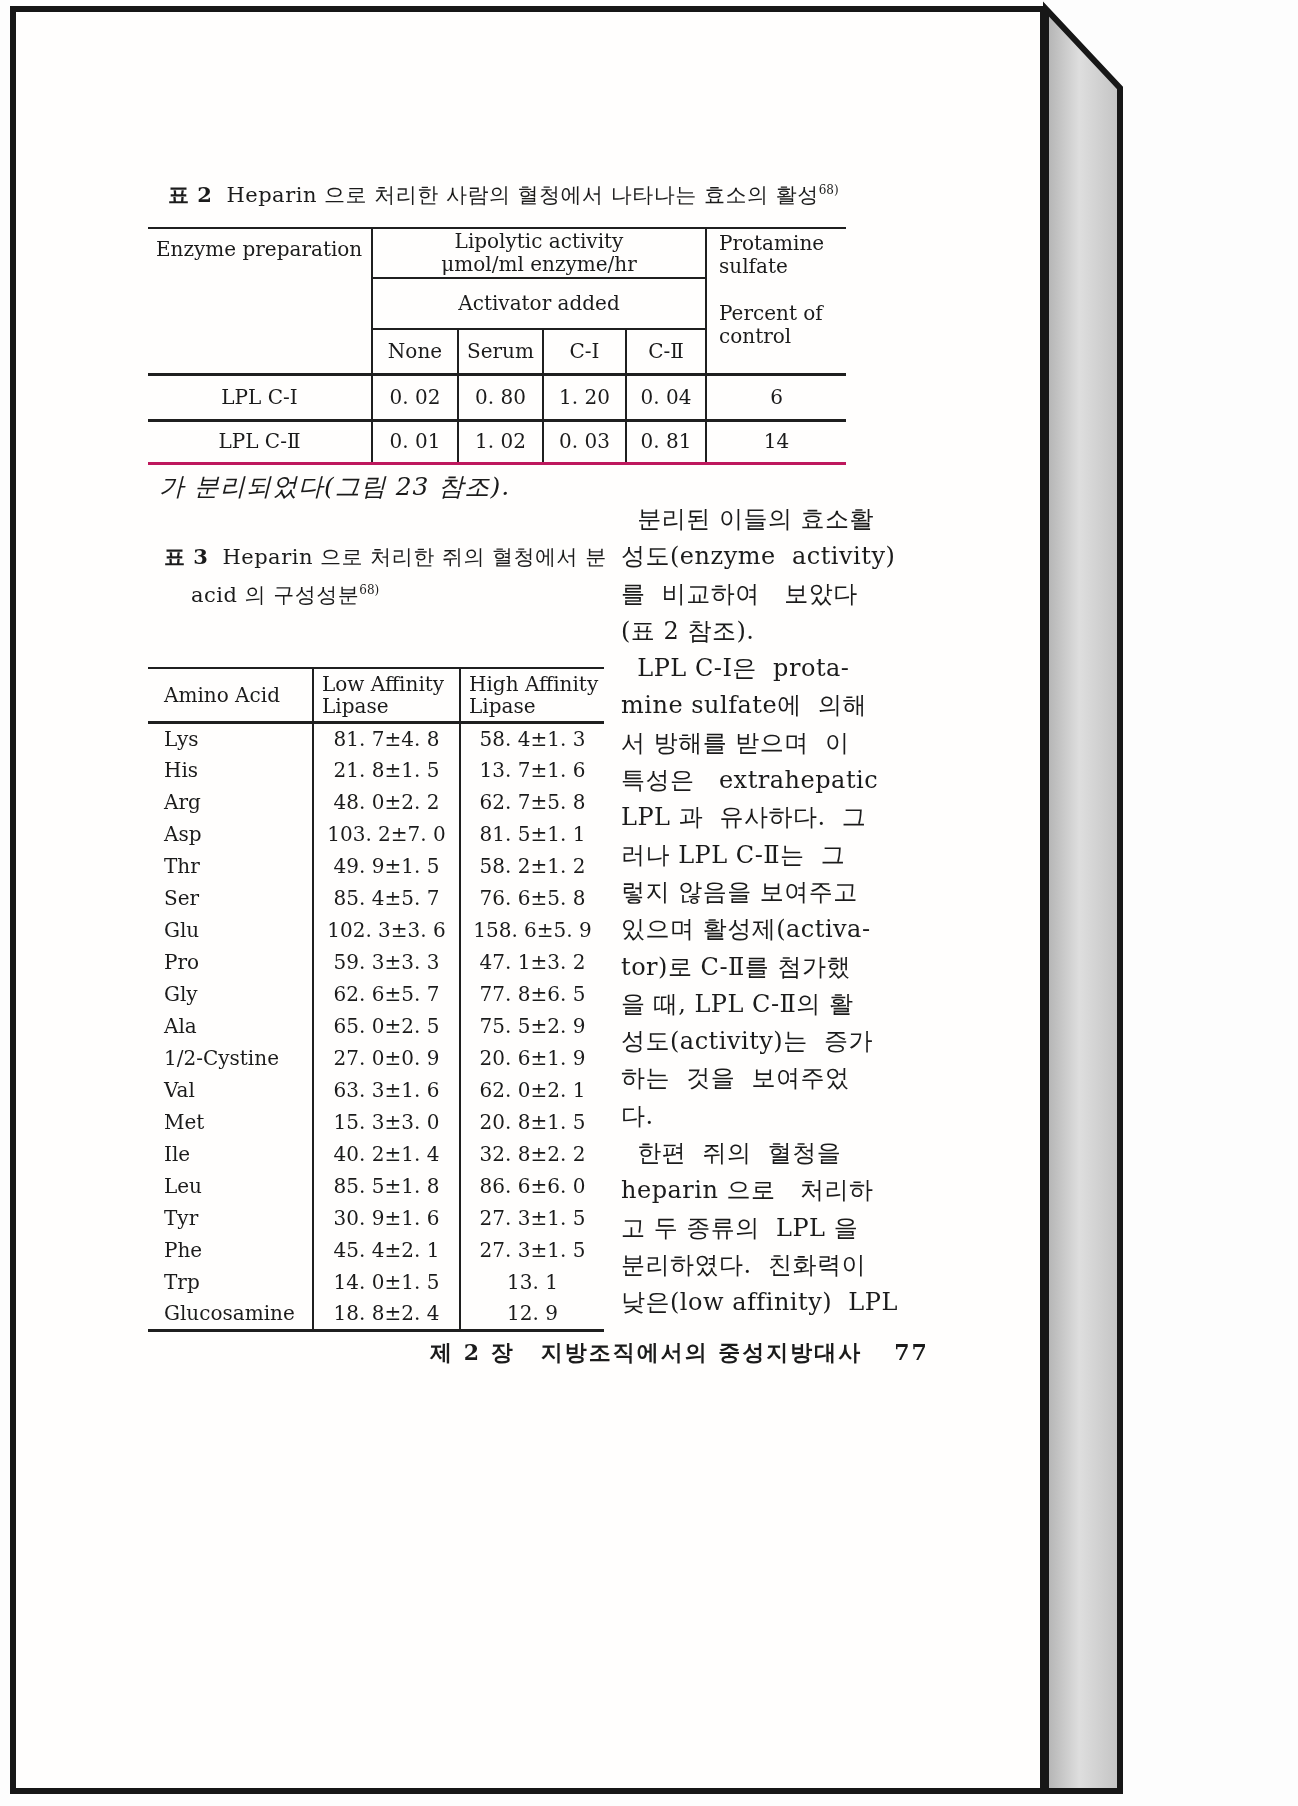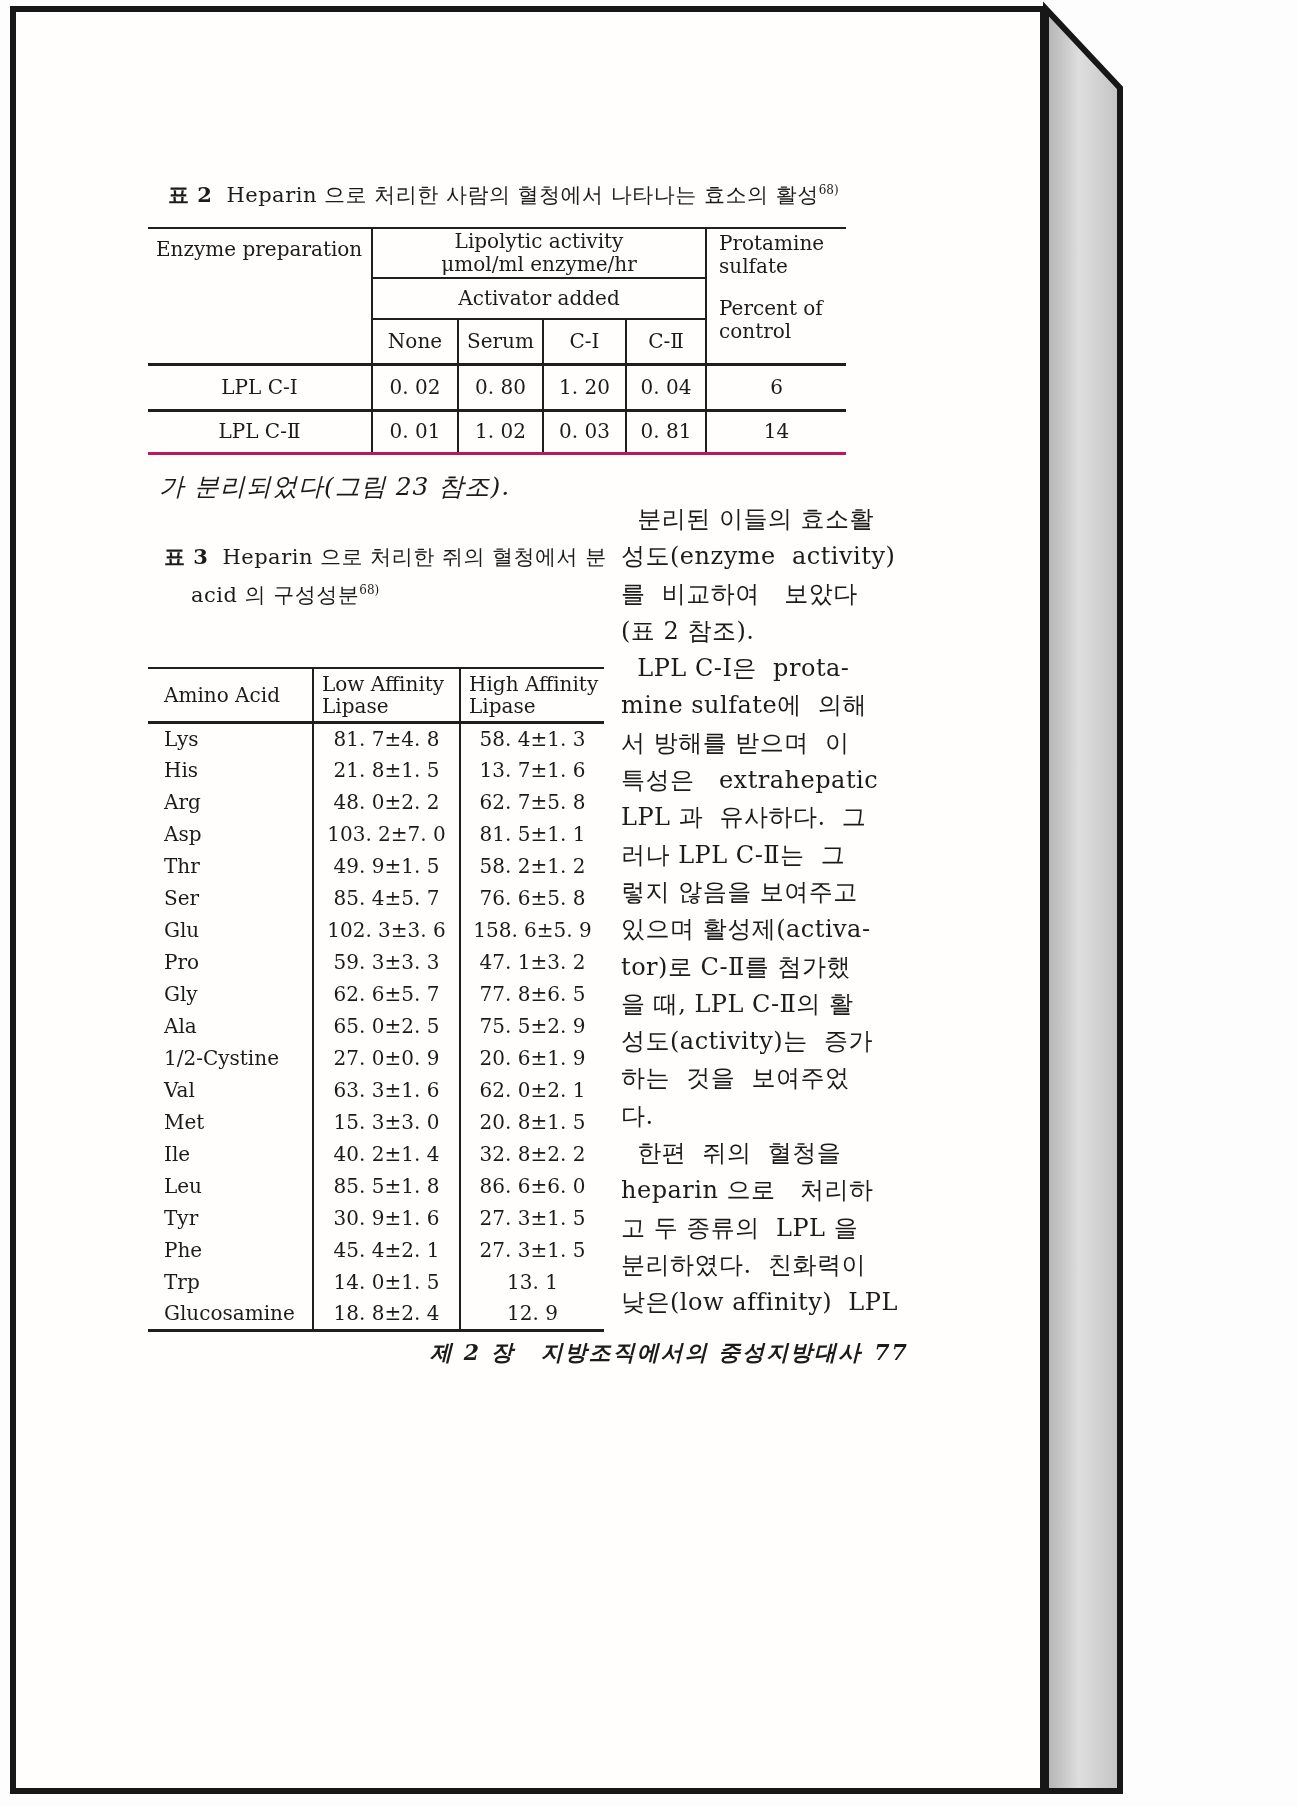--- a/index.html
+++ b/index.html
@@ -15,21 +15,21 @@
 
   
   .t2cap { position:absolute; left:168px; top:181px; font-size:21px; letter-spacing:0.5px; white-space:nowrap; }
   .t2cap .cap-label { font-weight:bold; margin-right:14px; }
 
   .t2wrap { position:absolute; left:148px; top:227px; }
   table.t2 { border-collapse:collapse; table-layout:fixed; width:698px;
              border-top:2px solid #1f1f1f; border-bottom:3px solid #be185d; }
   table.t2 td { padding:0; font-size:20px; text-align:center; vertical-align:middle; line-height:23px; }
   .t2 tr.h1 { height:49px; }
-  .t2 tr.h2 { height:41px; }
+  .t2 tr.h2 { height:51px; }
   .t2 tr.h3 { height:45px; }
   .t2 td.enz { vertical-align:top; text-align:left; padding:9px 0 0 8px;
                border-right:2px solid #1f1f1f; border-bottom:3px solid #1f1f1f; }
   .t2 td.lip { border-bottom:2px solid #1f1f1f; }
   .t2 td.prot { text-align:left; vertical-align:top; padding:3px 0 0 12px; }
   .t2 td.act { border-bottom:2px solid #1f1f1f; }
   .t2 td.pct { text-align:left; padding-left:12px; border-left:2px solid #1f1f1f;
                border-bottom:3px solid #1f1f1f; }
   .t2 td.prot { border-left:2px solid #1f1f1f; }
   .t2 tr.h3 td { border-bottom:3px solid #1f1f1f; border-left:2px solid #1f1f1f; }
@@ -56,23 +56,23 @@
   .t3 tbody tr { height:32px; }
   .t3 tbody td.aname { text-align:left; padding-left:16px; }
   .t3 tbody td.aval { text-align:center; }
 
   
   .rightcol { position:absolute; left:621px; top:501px; width:400px; font-size:24px; letter-spacing:0.5px; }
   .rightcol .rline { white-space:pre; line-height:37.3px; height:37.3px; }
 
   
   .footer { position:absolute; left:430px; top:1338px; font-size:22px; font-weight:bold;
-            letter-spacing:2px; display:flex; align-items:baseline; white-space:nowrap;font-style:italic; }
+            letter-spacing:2px; display:flex; align-items:baseline; white-space:nowrap; }
   .footer .f1 { margin-right:26px; }
-  .footer .f2 { margin-right:12px; }
+  .footer .f2 { margin-right:32px; }
 </style>
 </head>
 <body>
 
 <div class="scan">
 
   <div class="frame"></div>
 
   <svg class="edge-svg" width="130" height="1806" viewBox="0 0 130 1806">
     <defs>

